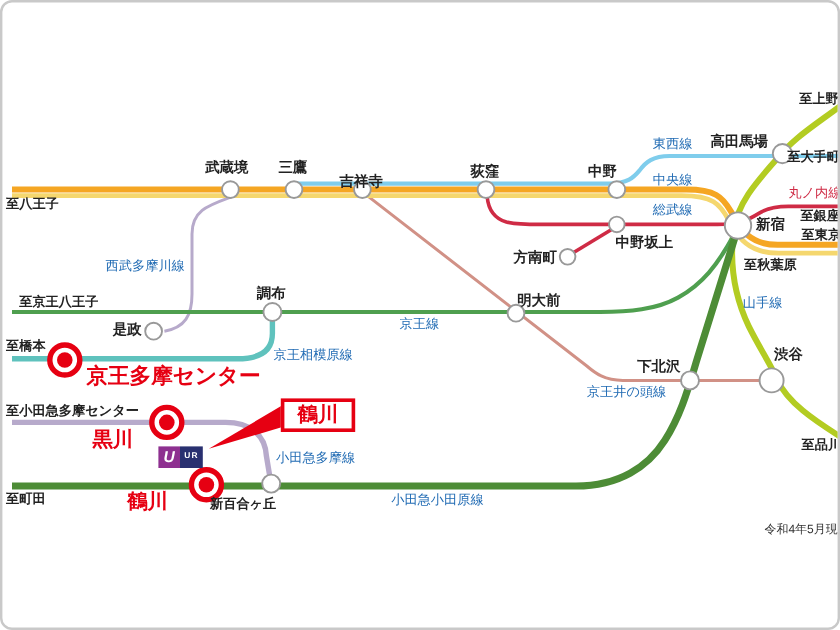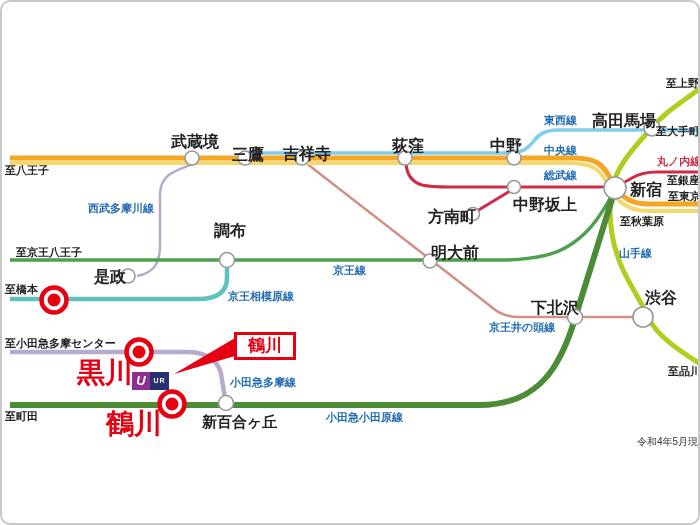--- a/index.html
+++ b/index.html
@@ -1,26 +1,26 @@
 <!DOCTYPE html>
 <html><head>
 <meta charset="utf-8">
 <style>
   html,body{margin:0;padding:0;background:#fff;font-family:"Liberation Sans",sans-serif;}
   .map{position:relative;width:700px;height:525px;background:#fff;border:2px solid #c9c9c9;
        border-radius:10px;box-sizing:border-box;overflow:hidden;}
   .map svg{position:absolute;left:0;top:0;}
   .lbl{position:absolute;line-height:1.1;white-space:nowrap;}
-  .st{font-size:16px;font-weight:700;color:#222;}
+  .st{font-size:12px;font-weight:700;color:#222;}
   .dest{font-size:11px;font-weight:600;color:#222;}
-  .line-label{font-size:11px;font-weight:700;color:#1f6ab3;text-align:center;}
+  .line-label{font-size:11px;font-weight:400;color:#1f6ab3;text-align:center;}
   .line-label.red{color:#cf2b45;}
   .hl{color:#e60012;font-weight:700;}
   .hl-big{font-size:18px;}
-  .hl-huge{font-size:28px;}
+  .hl-huge{font-size:17px;}
   .callout-box{position:absolute;left:232px;top:330px;width:56px;height:22px;
        border:3px solid #e60012;background:#fff;color:#e60012;font-size:17px;font-weight:700;
        text-align:center;line-height:22px;}
   .note{font-size:10px;color:#333;}
   .ur{position:absolute;left:130px;top:370px;display:flex;height:18px;}
   .ur .u{width:18px;background:#8e3090;color:#fff;font-size:13px;font-weight:700;font-style:italic;
        text-align:center;line-height:17px;}
   .ur .r{width:19px;background:#293070;color:#fff;font-size:7px;font-weight:700;
        text-align:center;line-height:18px;letter-spacing:1px;}
 </style>
@@ -68,59 +68,60 @@
       <circle cx="137" cy="350" r="12.5" fill="#fff" stroke="#e60012" stroke-width="4.5"></circle>
       <circle cx="137" cy="350" r="6.5" fill="#e60012"></circle>
       <circle cx="170" cy="402" r="12.5" fill="#fff" stroke="#e60012" stroke-width="4.5"></circle>
       <circle cx="170" cy="402" r="6.5" fill="#e60012"></circle>
     </g>
 
     <polygon points="172,372 233,336 243,351" fill="#e60012"></polygon>
   </svg>
 
   <div class="lbl st" style="left:169px;top:131px">武蔵境</div>
-  <div class="lbl st" style="left:230px;top:144px">三鷹</div>
+  <div class="lbl st" style="left:230px;top:131px">三鷹</div>
   <div class="lbl st" style="left:281px;top:143px">吉祥寺</div>
   <div class="lbl st" style="left:390px;top:135px">荻窪</div>
   <div class="lbl st" style="left:488px;top:135px">中野</div>
   <div class="lbl st" style="left:590px;top:110px">高田馬場</div>
   <div class="lbl st" style="left:628px;top:179px">新宿</div>
   <div class="lbl st" style="left:511px;top:194px">中野坂上</div>
   <div class="lbl st" style="left:426px;top:206px">方南町</div>
   <div class="lbl st" style="left:429px;top:242px">明大前</div>
-  <div class="lbl st" style="left:212px;top:220px">調布</div>
+  <div class="lbl st" style="left:212px;top:236px">調布</div>
   <div class="lbl st" style="left:92px;top:266px">是政</div>
   <div class="lbl st" style="left:529px;top:297px">下北沢</div>
   <div class="lbl st" style="left:643px;top:287px">渋谷</div>
-  <div class="lbl st" style="left:200px;top:412px;font-size:15px">新百合ヶ丘</div>
+  <div class="lbl st" style="left:173px;top:412px;font-size:11px">新百合ヶ丘</div>
 
   <div class="lbl dest" style="left:3px;top:162px">至八王子</div>
   <div class="lbl dest" style="left:14px;top:244px">至京王八王子</div>
   <div class="lbl dest" style="left:3px;top:281px">至橋本</div>
   <div class="lbl dest" style="left:3px;top:335px">至小田急多摩センター</div>
   <div class="lbl dest" style="left:3px;top:408px">至町田</div>
   <div class="lbl dest" style="left:664px;top:75px">至上野</div>
   <div class="lbl dest" style="left:654px;top:123px">至大手町</div>
   <div class="lbl dest" style="left:665px;top:172px">至銀座</div>
   <div class="lbl dest" style="left:666px;top:188px">至東京</div>
   <div class="lbl dest" style="left:618px;top:213px">至秋葉原</div>
   <div class="lbl dest" style="left:666px;top:363px">至品川</div>
 
   <div class="lbl line-label" style="left:542px;top:112px">東西線</div>
   <div class="lbl line-label" style="left:542px;top:142px">中央線</div>
   <div class="lbl line-label" style="left:542px;top:167px">総武線</div>
   <div class="lbl line-label red" style="left:655px;top:153px">丸ノ内線</div>
   <div class="lbl line-label" style="left:617px;top:245px">山手線</div>
-  <div class="lbl line-label" style="left:86px;top:200px">西武多摩川線</div>
+  <div class="lbl line-label" style="left:86px;top:214px">西武多摩川線</div>
   <div class="lbl line-label" style="left:331px;top:262px">京王線</div>
   <div class="lbl line-label" style="left:226px;top:288px">京王相模原線</div>
   <div class="lbl line-label" style="left:487px;top:319px">京王井の頭線</div>
   <div class="lbl line-label" style="left:228px;top:374px">小田急多摩線</div>
   <div class="lbl line-label" style="left:324px;top:409px">小田急小田原線</div>
 
+  <div class="lbl hl hl-big" style="left:70px;top:302px">京王多摩センター</div>
   <div class="lbl hl hl-huge" style="left:75px;top:356px">黒川</div>
   <div class="lbl hl hl-huge" style="left:104px;top:407px">鶴川</div>
 
   <div class="callout-box">鶴川</div>
 
   <div class="ur">
     <span class="u">U</span>
     <span class="r">UR</span>
   </div>
 

